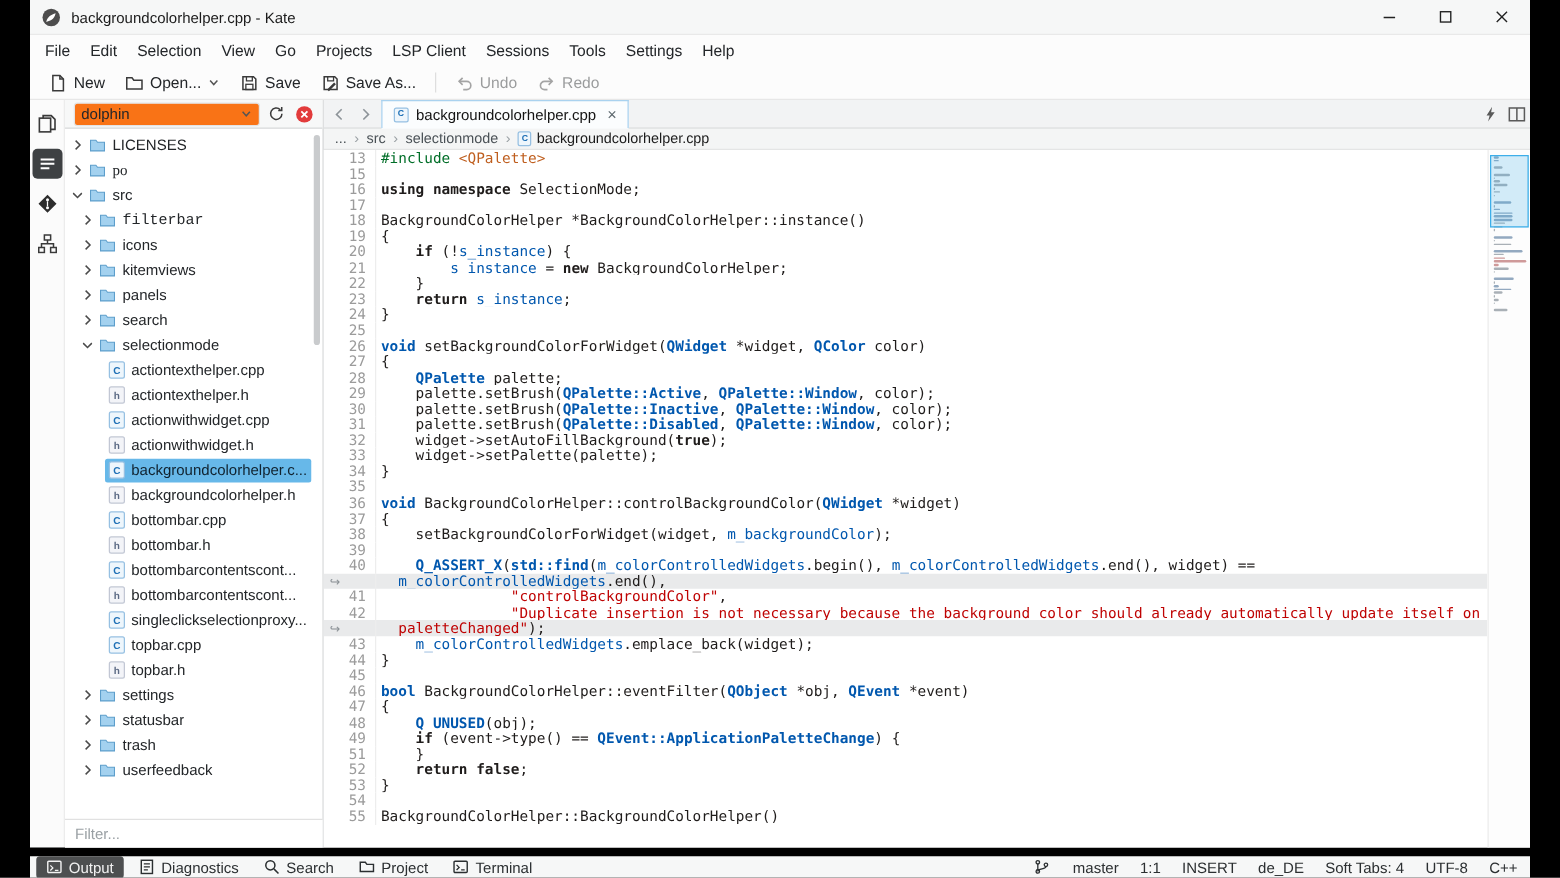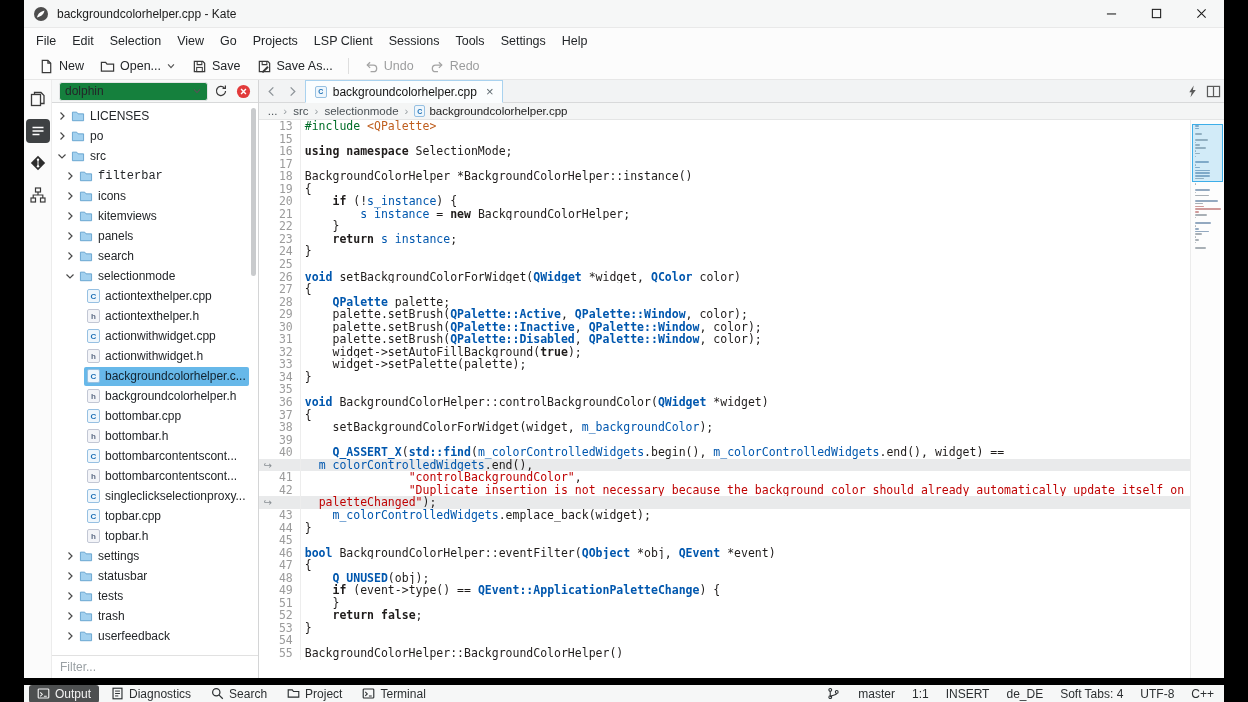--- a/index.html
+++ b/index.html
@@ -36,21 +36,21 @@
     padding-top:7px;background:#fbfbfb;border-right:1px solid #ececec}
   .dock-btn{width:24px;height:24px;display:flex;align-items:center;justify-content:center;border-radius:4px}
   .dock-btn.active{background:#3e4143}
 
   
   .panel{flex:0 0 192px;display:flex;flex-direction:column;background:#fff;
     border-right:1px solid #d4d5d6;position:relative;min-height:0}
   .panel-header{height:23px;flex:0 0 23px;display:flex;align-items:center;gap:3px;
     border-bottom:1px solid #d8d9da;padding:0 4px 0 7px;background:#f7f8f8}
   .combo{flex:1;display:flex;align-items:center;justify-content:space-between;
-    font-size:12px;color:#232629;border:1px solid #e3e4e5;background:#15803d;
+    font-size:12px;color:#232629;border:1px solid #e3e4e5;background:#f97316;
     border-radius:3px;height:19px;padding:0 5px}
   .ph-btn{width:20px;height:20px;display:flex;align-items:center;justify-content:center;border-radius:3px}
   .tree{flex:1;overflow:hidden;padding-top:3px}
   .trow{display:flex;align-items:center;height:20px;font-size:12px;color:#232629}
   .chev{flex:0 0 12px;display:flex;align-items:center;justify-content:center}
   .chev.exp{transform:rotate(90deg)}
   .titem{flex:1;display:flex;align-items:center;gap:5px;height:19px;padding:0 3px;
     margin-right:9px;border-radius:2px;overflow:hidden;min-width:0}
   .trow.sel .titem{background:#67b8e9}
   .trow.sel .tlabel{color:#10222f}
@@ -309,21 +309,21 @@
             </span>
             <span class="titem">
               <span class="icn">
                 <svg width="14" height="12" viewBox="0 0 16 14">
                   <path d="M1.5 2.5h5l1.5 2h6.5v8h-13z" fill="#a3d1ef" stroke="#5d9ecb" stroke-width="1"></path>
                 </svg>
               </span>
               <span class="tlabel">LICENSES</span>
             </span>
           </div>
-          <div class="trow" style="padding-left: 4px;">
+          <div class="trow" style="padding-left: 4px; font-family: Liberation Serif, serif;">
             <span class="chev">
               <svg width="8" height="8" viewBox="0 0 8 8">
                 <path d="M2.5.5 6 4 2.5 7.5" fill="none" stroke="#4a4a4a" stroke-width="1.2"></path>
               </svg>
             </span>
             <span class="titem">
               <span class="icn">
                 <svg width="14" height="12" viewBox="0 0 16 14">
                   <path d="M1.5 2.5h5l1.5 2h6.5v8h-13z" fill="#a3d1ef" stroke="#5d9ecb" stroke-width="1"></path>
                 </svg>
@@ -548,35 +548,20 @@
                 <path d="M2.5.5 6 4 2.5 7.5" fill="none" stroke="#4a4a4a" stroke-width="1.2"></path>
               </svg>
             </span>
             <span class="titem">
               <span class="icn">
                 <svg width="14" height="12" viewBox="0 0 16 14">
                   <path d="M1.5 2.5h5l1.5 2h6.5v8h-13z" fill="#a3d1ef" stroke="#5d9ecb" stroke-width="1"></path>
                 </svg>
               </span>
               <span class="tlabel">statusbar</span>
-            </span>
-          </div>
-          <div class="trow" style="padding-left: 12px;">
-            <span class="chev">
-              <svg width="8" height="8" viewBox="0 0 8 8">
-                <path d="M2.5.5 6 4 2.5 7.5" fill="none" stroke="#4a4a4a" stroke-width="1.2"></path>
-              </svg>
-            </span>
-            <span class="titem">
-              <span class="icn">
-                <svg width="14" height="12" viewBox="0 0 16 14">
-                  <path d="M1.5 2.5h5l1.5 2h6.5v8h-13z" fill="#a3d1ef" stroke="#5d9ecb" stroke-width="1"></path>
-                </svg>
-              </span>
-              <span class="tlabel">tests</span>
             </span>
           </div>
           <div class="trow" style="padding-left: 12px;">
             <span class="chev">
               <svg width="8" height="8" viewBox="0 0 8 8">
                 <path d="M2.5.5 6 4 2.5 7.5" fill="none" stroke="#4a4a4a" stroke-width="1.2"></path>
               </svg>
             </span>
             <span class="titem">
               <span class="icn">

